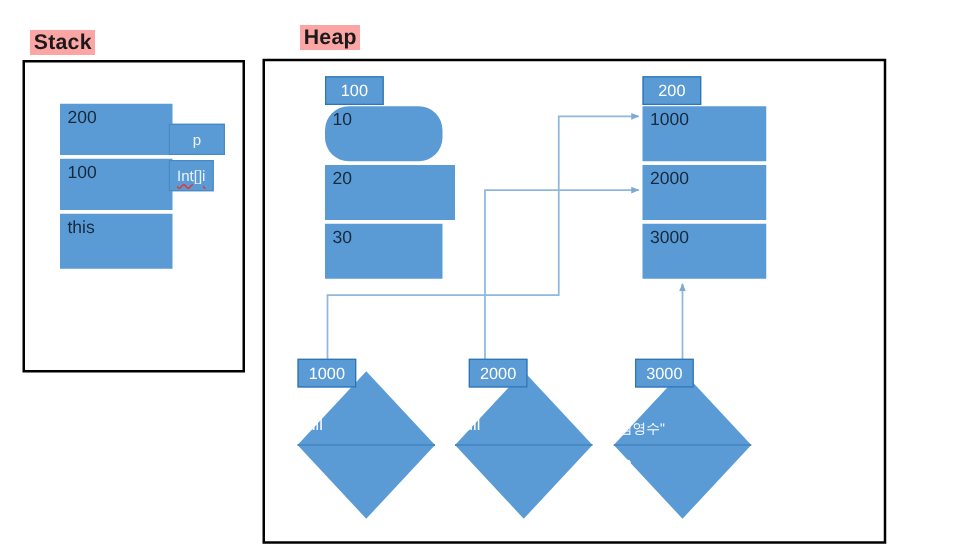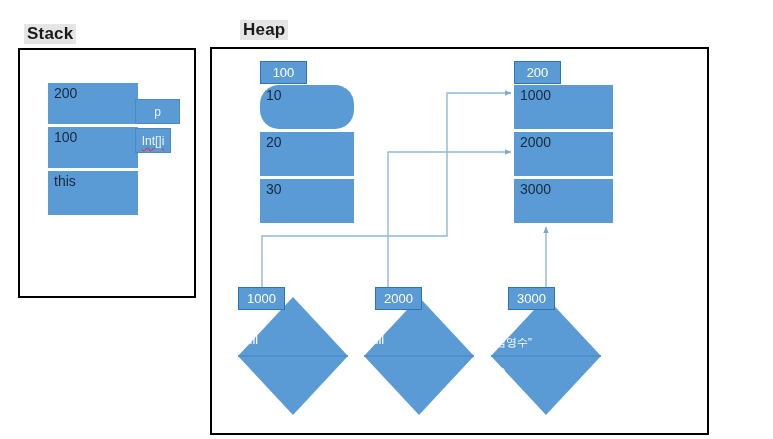--- a/index.html
+++ b/index.html
@@ -3,21 +3,21 @@
 <meta charset="utf-8">
 <style>
   html,body{margin:0;padding:0;background:#ffffff;}
   body{width:773px;height:439px;position:relative;overflow:hidden;
        font-family:"Liberation Sans","DejaVu Sans",sans-serif;}
 
   .canvas{position:absolute;inset:0;}
 
   
   .title{position:absolute;font-weight:bold;font-size:17px;color:#1a1a1a;
-         letter-spacing:0.2px;z-index:6;background:#e5e5e5;padding:0 3px;}
+         letter-spacing:0.2px;z-index:6;background:#fca5a5;padding:0 3px;}
 
   
   .region{position:absolute;border:2.5px solid #000;background:transparent;z-index:1;}
 
   
   .cell{position:absolute;background:#5B9BD5;color:#152a3d;z-index:3;
         font-size:14px;box-sizing:border-box;padding:2px 0 0 6px;}
 
   
 
@@ -58,21 +58,21 @@
 
   <div class="sidelabel" style="left:135px; top:99px; width:45px; height:25px;">p</div>
   <div class="sidelabel spell" style="left:135px; top:128px; width:36px; height:25px;">Int[]i</div>
 
   <div class="title" style="left:240px; top:20px;">Heap</div>
 
   <div class="region" style="left:210px; top:47px; width:495px; height:384px;"></div>
 
   <div class="tag" style="left:260px; top:61px; width:47px; height:23px;">100</div>
   <div class="cell" style="left:260px; top:85px; width:94px; height:44px;border-radius:19px;">10</div>
-  <div class="cell" style="left:260px; top:132px; width:94px; height:44px;">20</div>
+  <div class="cell" style="left:260px; top:132px; width:104px; height:44px;">20</div>
   <div class="cell" style="left:260px; top:179px; width:94px; height:44px;">30</div>
 
   <div class="tag" style="left:514px; top:61px; width:47px; height:23px;">200</div>
   <div class="cell" style="left:514px; top:85px; width:99px; height:44px;">1000</div>
   <div class="cell" style="left:514px; top:132px; width:99px; height:44px;">2000</div>
   <div class="cell" style="left:514px; top:179px; width:99px; height:44px;">3000</div>
 
   <svg class="wires" width="773" height="439">
     <defs>
       <marker id="ah" markerWidth="7" markerHeight="7" refX="6" refY="3.5" orient="auto" markerUnits="userSpaceOnUse">

